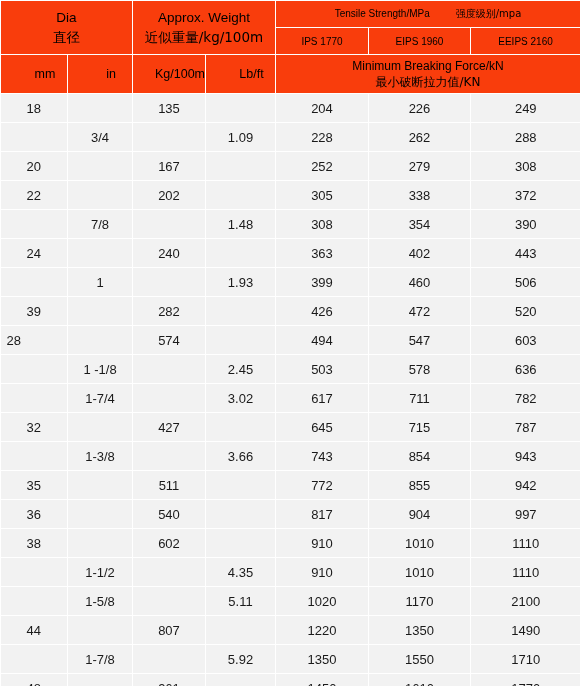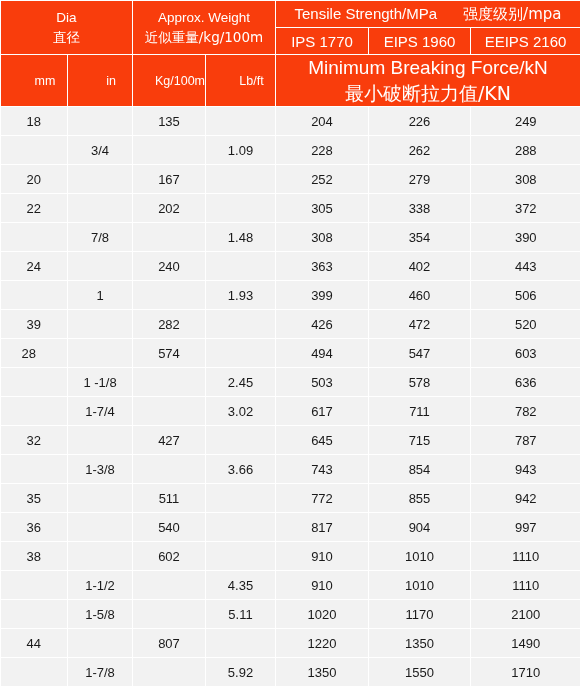--- a/index.html
+++ b/index.html
@@ -15,44 +15,44 @@
     overflow: hidden;
   }
   table.spec {
     width: 580px;
     border-collapse: collapse;
     table-layout: fixed;
   }
   
   thead th {
     background: #f93d0c;
-    color: #ffffff;
+    color: #000000;
     font-weight: normal;
     text-align: center;
     vertical-align: middle;
     border: 1px solid #ffffff;
     padding: 0;
   }
   th.h-group {
     height: 52px;
     font-size: 13.5px;
     line-height: 1.35;
   }
   th.h-sub {
     height: 26px;
-    font-size: 15px;
+    font-size: 10px;
   }
   th.h-unit {
     height: 38px;
     font-size: 12.5px;
     padding-left: 22px;
   }
   th.h-mbf {
     height: 38px;
-    font-size: 19px;
+    font-size: 12px;
     line-height: 1.35;
   }
   .cn {
     font-family: "DejaVu Sans", "Liberation Sans", sans-serif;
   }
   .line1 { display: block; }
   .line2 { display: block; }
   .ts-inner {
     display: inline-block;
   }
@@ -69,21 +69,21 @@
     border-left: 0;
     height: 28px;
     font-size: 13px;
     color: #1a1a1a;
     text-align: center;
     vertical-align: middle;
     padding: 0;
   }
   tbody tr td:last-child { border-right: 0; }
   
-  td.align-left { text-align: left; padding-left: 21px; }
+  td.align-left { text-align: left; padding-left: 6px; }
   
   col.c-mm    { width: 67px; }
   col.c-in    { width: 65px; }
   col.c-kg    { width: 73px; }
   col.c-lb    { width: 70px; }
   col.c-ips   { width: 93px; }
   col.c-eips  { width: 102px; }
   col.c-eeips { width: 110px; }
 </style>
 </head>

